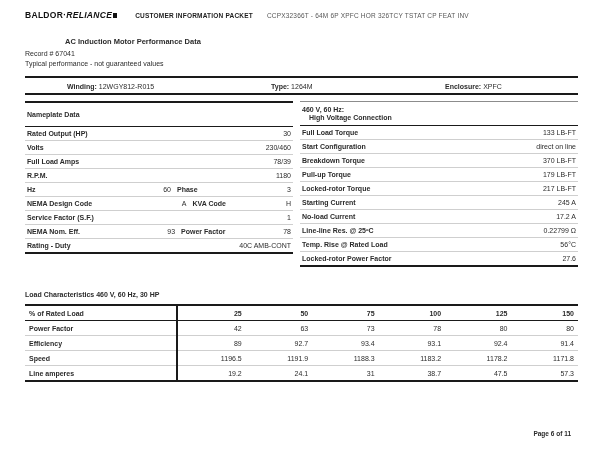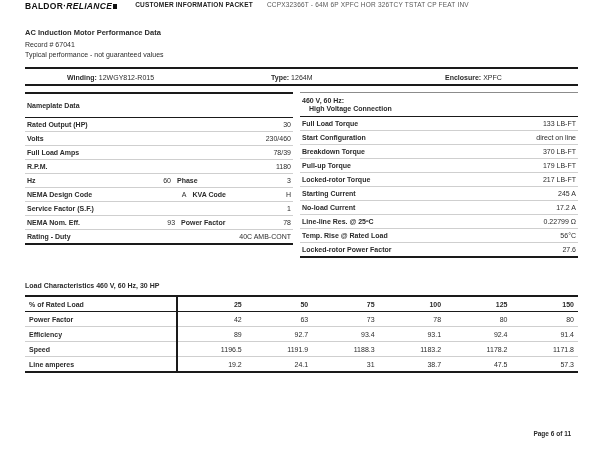--- a/index.html
+++ b/index.html
@@ -6,30 +6,30 @@
   html,body { margin:0; padding:0; background:#ffffff; }
   body {
     width:600px; height:464px;
     font-family:"Liberation Sans", sans-serif;
     color:#2b2b2b;
   }
   .page { position:relative; width:600px; height:464px; overflow:hidden; background:#fff; }
   .content { padding:0 22px 0 25px; }
 
   
-  .doc-header { display:flex; align-items:flex-start; padding-top:1px; white-space:nowrap; }
+  .doc-header { display:flex; align-items:center; padding-top:10px; white-space:nowrap; }
   .logo { font-size:8.5px; font-weight:bold; letter-spacing:.3px; color:#111; }
   .logo .reliance { font-style:italic; }
   .logo-mark { display:inline-block; width:4px; height:5px; background:#111; margin-left:1px; }
   .packet-label { font-size:6.5px; font-weight:bold; margin-left:18px; letter-spacing:.2px; color:#1d1d1d; }
   .product-code { font-size:6.5px; color:#575757; margin-left:14px; letter-spacing:.2px; }
 
   
   .title-block { margin-top:17px; }
-  .doc-title { font-size:7.5px; font-weight:bold; }
+  .doc-title { font-size:7.5px; font-weight:bold;margin-left:40px; }
   .doc-sub { font-size:7px; margin-top:3.5px; }
 
   
   .winding-bar {
     margin-top:9px; position:relative; height:19px;
     border-top:2px solid #1a1a1a; border-bottom:2px solid #1a1a1a;
     font-size:7px;
   }
   .wg { position:absolute; top:50%; transform:translateY(-50%); white-space:nowrap; }
   .wg .lbl { font-weight:bold; }

